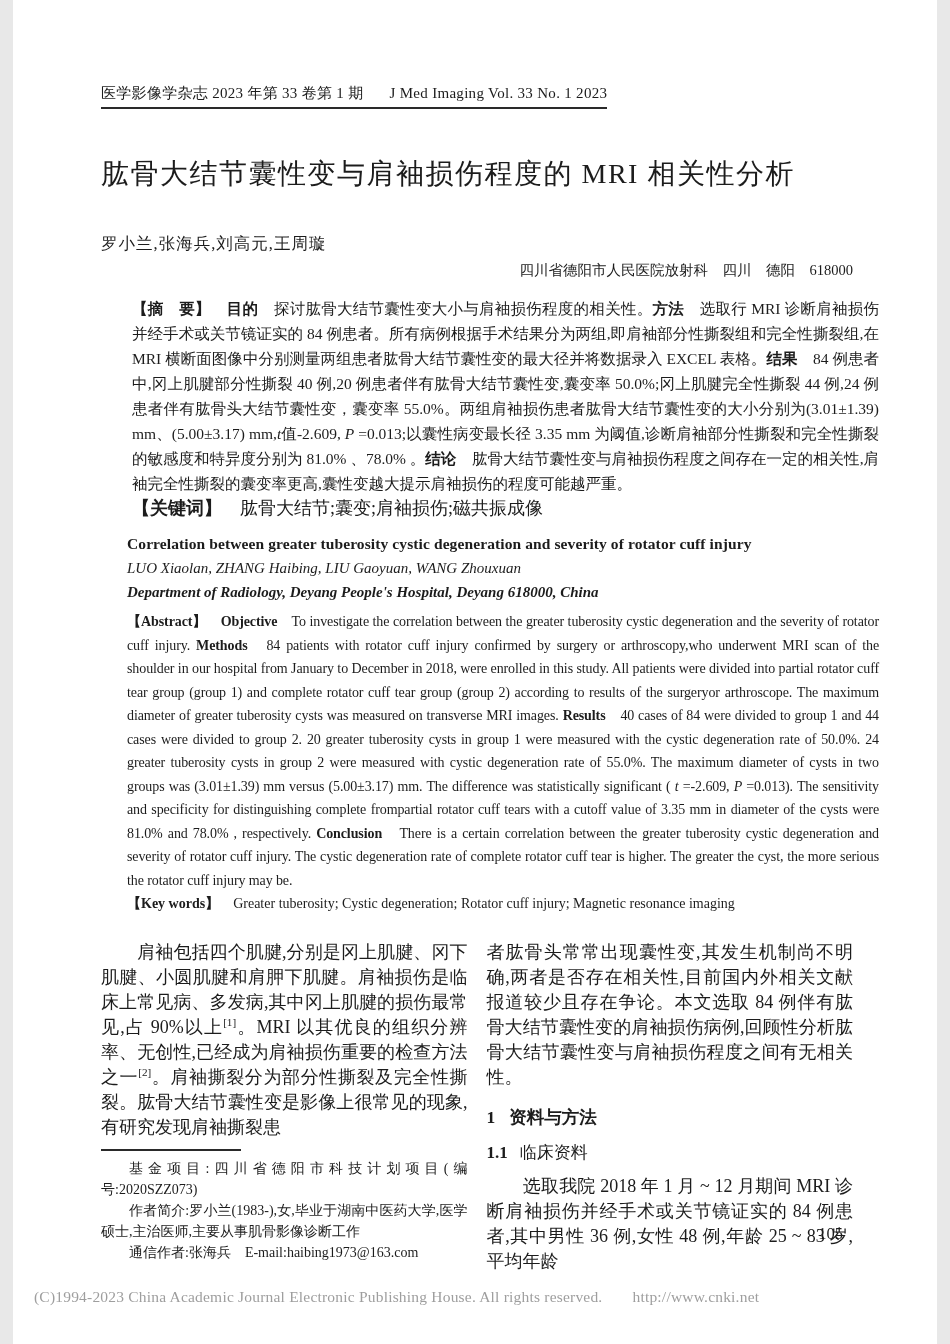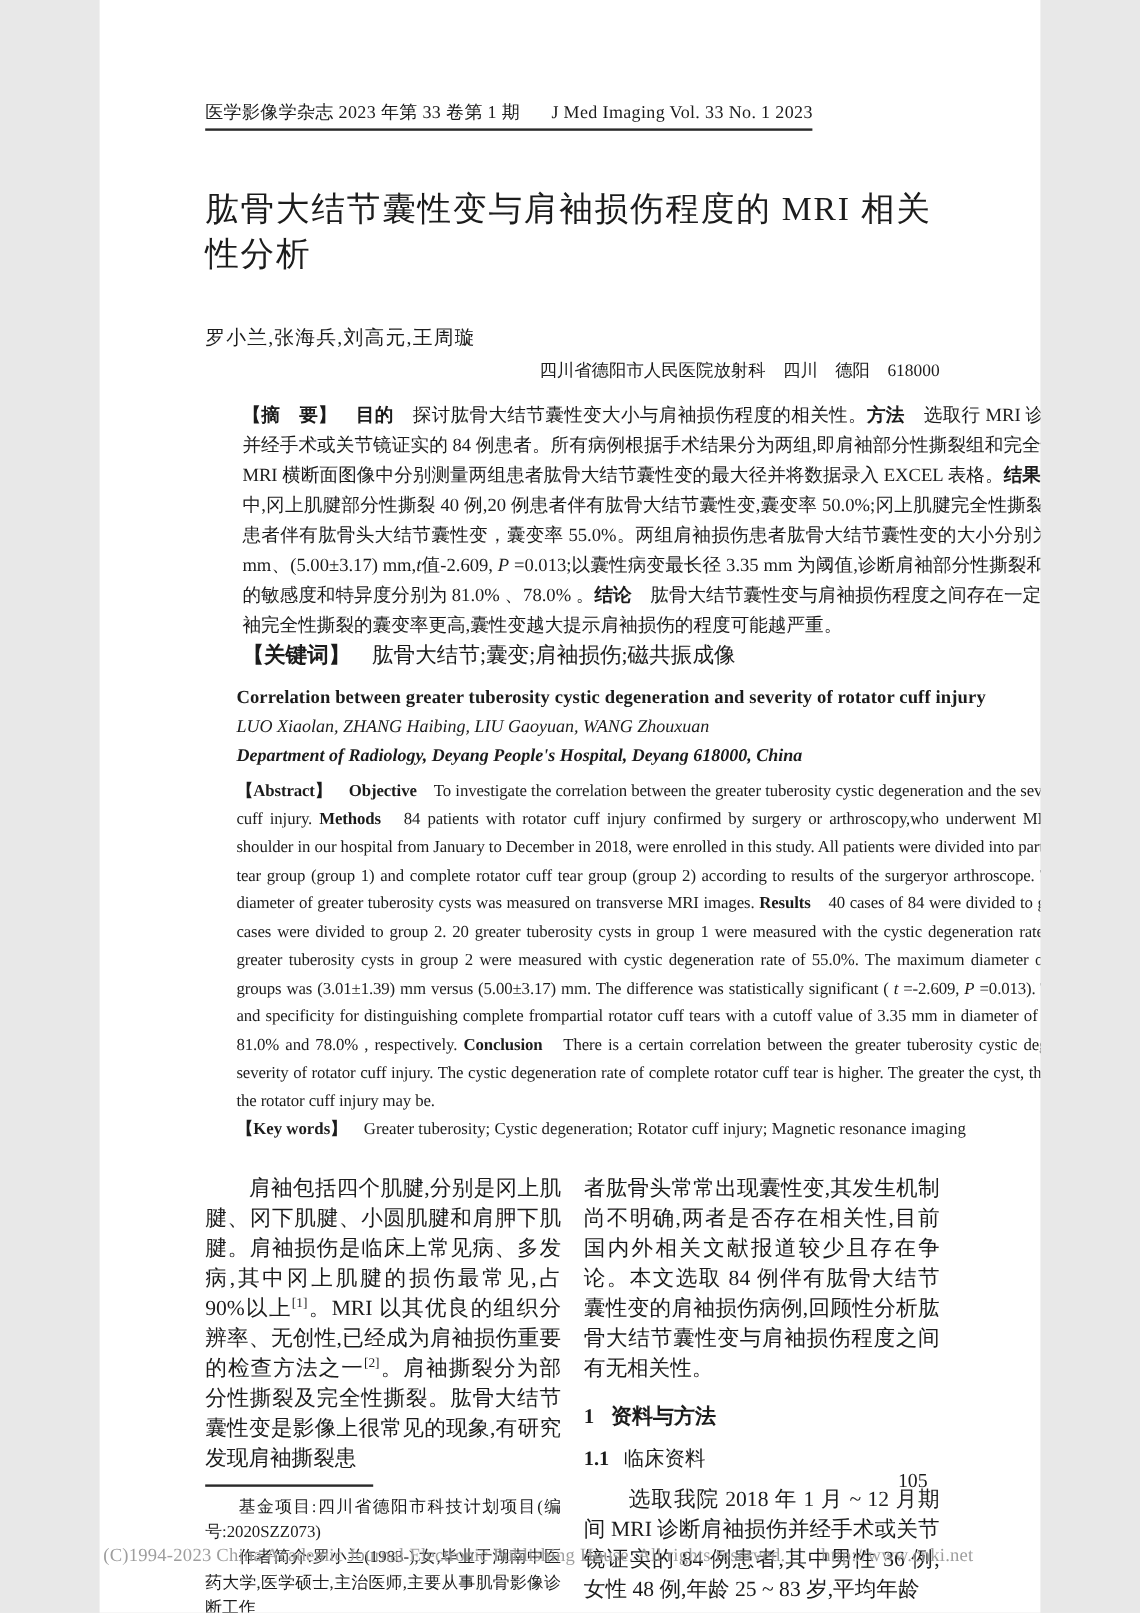--- a/index.html
+++ b/index.html
@@ -1,19 +1,19 @@
 <!DOCTYPE html>
 <html><head>
 <meta charset="utf-8">
 <style>
   * { margin: 0; padding: 0; box-sizing: border-box; }
   html, body { background: #e8e8e8; }
   .page {
     position: relative;
-    width: 784px;
+    width: 924px;
     height: 1344px;
     margin: 0 auto;
     background: #ffffff;
     overflow: hidden;
     font-family: "Liberation Serif", "DejaVu Serif", serif;
     color: #1c1c1c;
   }
   .content { padding: 84px 84px 0 88px; }
 
   .journal-header {
@@ -73,21 +73,21 @@
 
   .page-number {
     position: absolute;
     top: 1224px;
     right: 94px;
     font-size: 16.5px;
   }
   .page-footer {
     position: absolute;
     top: 1288px;
-    left: 3px;
+    left: 21px;
     font-size: 15.5px;
     color: #9e9e9e;
     letter-spacing: 0.2px;
   }
   .page-footer .url { margin-left: 30px; }
 </style>
 </head>
 <body>
 
 <div class="page">
@@ -114,20 +114,21 @@
       <p class="en-abstract"><span class="b">【Abstract】　</span><span class="b">Objective</span><span>　To investigate the correlation between the greater tuberosity cystic degeneration and the severity of rotator cuff injury. </span><span class="b">Methods</span><span>　84 patients with rotator cuff injury confirmed by surgery or arthroscopy,who underwent MRI scan of the shoulder in our hospital from January to December in 2018, were enrolled in this study. All patients were divided into partial rotator cuff tear group (group 1) and complete rotator cuff tear group (group 2) according to results of the surgeryor arthroscope. The maximum diameter of greater tuberosity cysts was measured on transverse MRI images. </span><span class="b">Results</span><span>　40 cases of 84 were divided to group 1 and 44 cases were divided to group 2. 20 greater tuberosity cysts in group 1 were measured with the cystic degeneration rate of 50.0%. 24 greater tuberosity cysts in group 2 were measured with cystic degeneration rate of 55.0%. The maximum diameter of cysts in two groups was (3.01±1.39) mm versus (5.00±3.17) mm. The difference was statistically significant ( </span><span class="i">t</span><span> =-2.609, </span><span class="i">P</span><span> =0.013). The sensitivity and specificity for distinguishing complete frompartial rotator cuff tears with a cutoff value of 3.35 mm in diameter of the cysts were 81.0% and 78.0% , respectively. </span><span class="b">Conclusion</span><span>　There is a certain correlation between the greater tuberosity cystic degeneration and severity of rotator cuff injury. The cystic degeneration rate of complete rotator cuff tear is higher. The greater the cyst, the more serious the rotator cuff injury may be.</span></p>
       <p class="en-keywords"><span class="b">【Key words】</span><span>　Greater tuberosity; Cystic degeneration; Rotator cuff injury; Magnetic resonance imaging</span></p>
     </div>
 
     <div class="columns">
       <div class="col">
         <p class="body-para"><span>　　肩袖包括四个肌腱,分别是冈上肌腱、冈下肌腱、小圆肌腱和肩胛下肌腱。肩袖损伤是临床上常见病、多发病,其中冈上肌腱的损伤最常见,占 90%以上</span><sup>[1]</sup><span>。MRI 以其优良的组织分辨率、无创性,已经成为肩袖损伤重要的检查方法之一</span><sup>[2]</sup><span>。肩袖撕裂分为部分性撕裂及完全性撕裂。肱骨大结节囊性变是影像上很常见的现象,有研究发现肩袖撕裂患</span></p>
         <hr class="footnote-divider">
         <p class="footnote">基金项目:四川省德阳市科技计划项目(编号:2020SZZ073)</p>
         <p class="footnote">作者简介:罗小兰(1983-),女,毕业于湖南中医药大学,医学硕士,主治医师,主要从事肌骨影像诊断工作</p>
+        <p class="footnote">通信作者:张海兵　E-mail:haibing1973@163.com</p>
       </div>
       <div class="col">
         <p class="body-para">者肱骨头常常出现囊性变,其发生机制尚不明确,两者是否存在相关性,目前国内外相关文献报道较少且存在争论。本文选取 84 例伴有肱骨大结节囊性变的肩袖损伤病例,回顾性分析肱骨大结节囊性变与肩袖损伤程度之间有无相关性。</p>
         <h2 class="h1-heading">
           <span class="num">1</span><span class="hei">资料与方法</span>
         </h2>
         <h3 class="h2-heading">
           <span class="num">1.1</span><span class="h2-label">临床资料</span>
         </h3>
         <p class="body-para">　　选取我院 2018 年 1 月 ~ 12 月期间 MRI 诊断肩袖损伤并经手术或关节镜证实的 84 例患者,其中男性 36 例,女性 48 例,年龄 25 ~ 83 岁,平均年龄</p>

